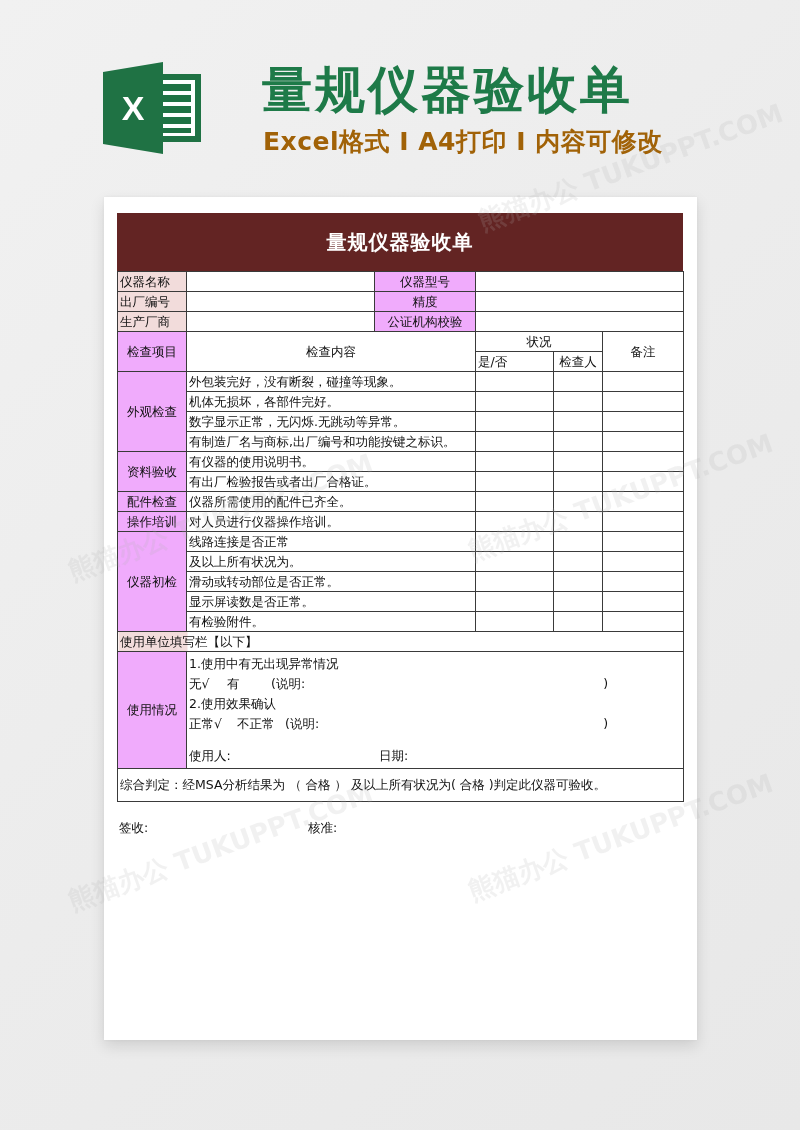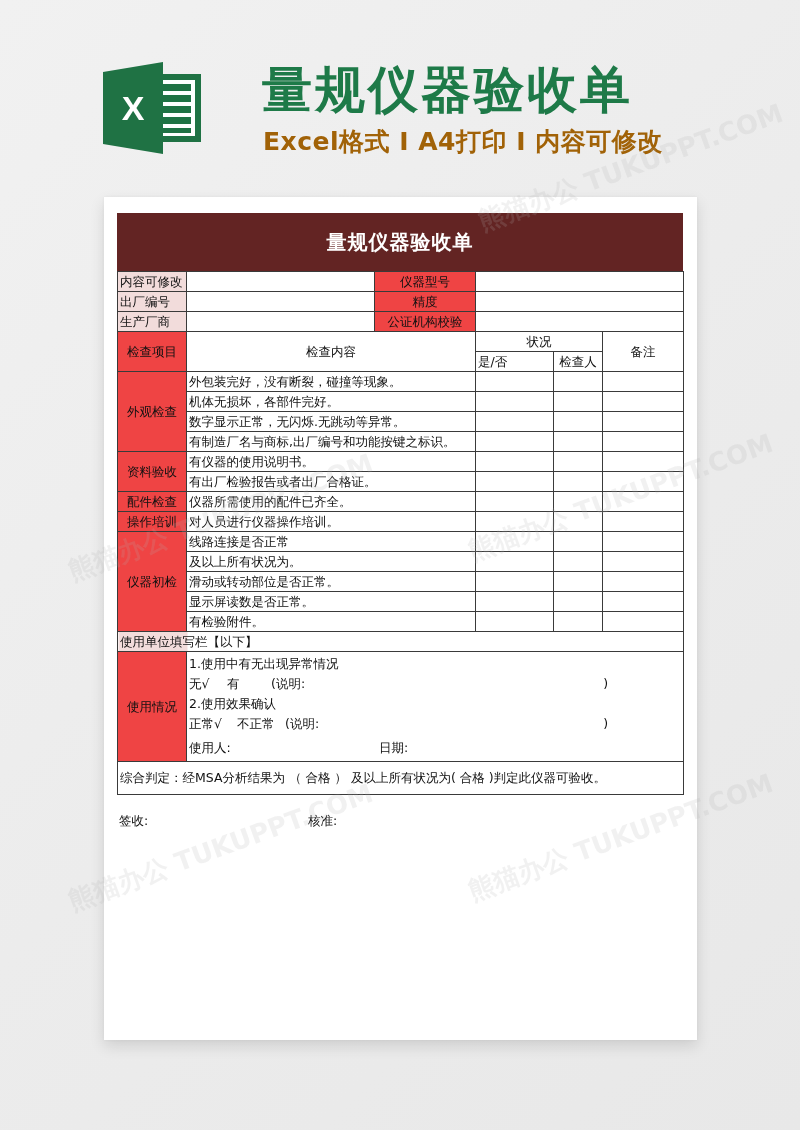--- a/index.html
+++ b/index.html
@@ -27,21 +27,21 @@
     display:flex; align-items:center; justify-content:center; letter-spacing:1px;
   }
   table.grid {
     border-collapse:collapse; width:566px; table-layout:fixed;
     font-size:12.5px; color:#111;
   }
   table.grid td {
     border:1px solid #3a3a3a; padding:0 2px; height:19px; line-height:18px;
     overflow:hidden; white-space:nowrap;
   }
-  .lbl { background:#ef4444; text-align:center; }
+  .lbl { background:#f0abfc; text-align:center; }
   .lblL { background:#f2dcdb; text-align:left; }
   .c { text-align:center; }
   .l { text-align:left; }
   .row25 td { height:24.8px; }
   .hdr td { height:20px; }
   .usage-cell { padding:2px 2px !important; line-height:20px !important; vertical-align:top; }
   .usage-line { display:flex; white-space:nowrap; height:20px; }
   .usage-line .gap { flex:1; }
   .signrow { display:flex; font-size:12.5px; color:#111; margin-top:18px; height:18px; }
   .pinkstrip { background:linear-gradient(90deg,#f2dcdb 0 69px, #fff 69px); }
@@ -82,21 +82,21 @@
       <col style="width:69px">
         <col style="width:188px">
         <col style="width:101px">
       <col style="width:78px">
         <col style="width:49px">
         <col style="width:81px">
     </colgroup>
 
     <tbody>
         <tr>
-      <td class="lblL">内容可修改</td>
+      <td class="lblL">仪器名称</td>
       <td></td>
       <td class="lbl">仪器型号</td>
       <td colspan="3"></td>
     </tr>
     <tr>
       <td class="lblL">出厂编号</td>
       <td></td>
       <td class="lbl">精度</td>
       <td colspan="3"></td>
     </tr>
@@ -226,21 +226,21 @@
         <div class="usage-line">
           <span>2.使用效果确认</span>
         </div>
         <div class="usage-line">
           <span style="width:48px">正常√</span>
           <span style="width:48px">不正常</span>
           <span>(说明:</span>
           <span class="gap"></span>
           <span style="margin-right:73px">)</span>
         </div>
-        <div class="usage-line" style="margin-top:4px;">
+        <div class="usage-line" style="margin-top:12px;">
           <span style="width:190px">使用人:</span>
           <span>日期:</span>
         </div>
       </td>
     </tr>
 
     <tr>
       <td colspan="6" class="l" style="height:32px;">综合判定：经MSA分析结果为 （ 合格 ） 及以上所有状况为( 合格 )判定此仪器可验收。</td>
     </tr>
   </tbody>

